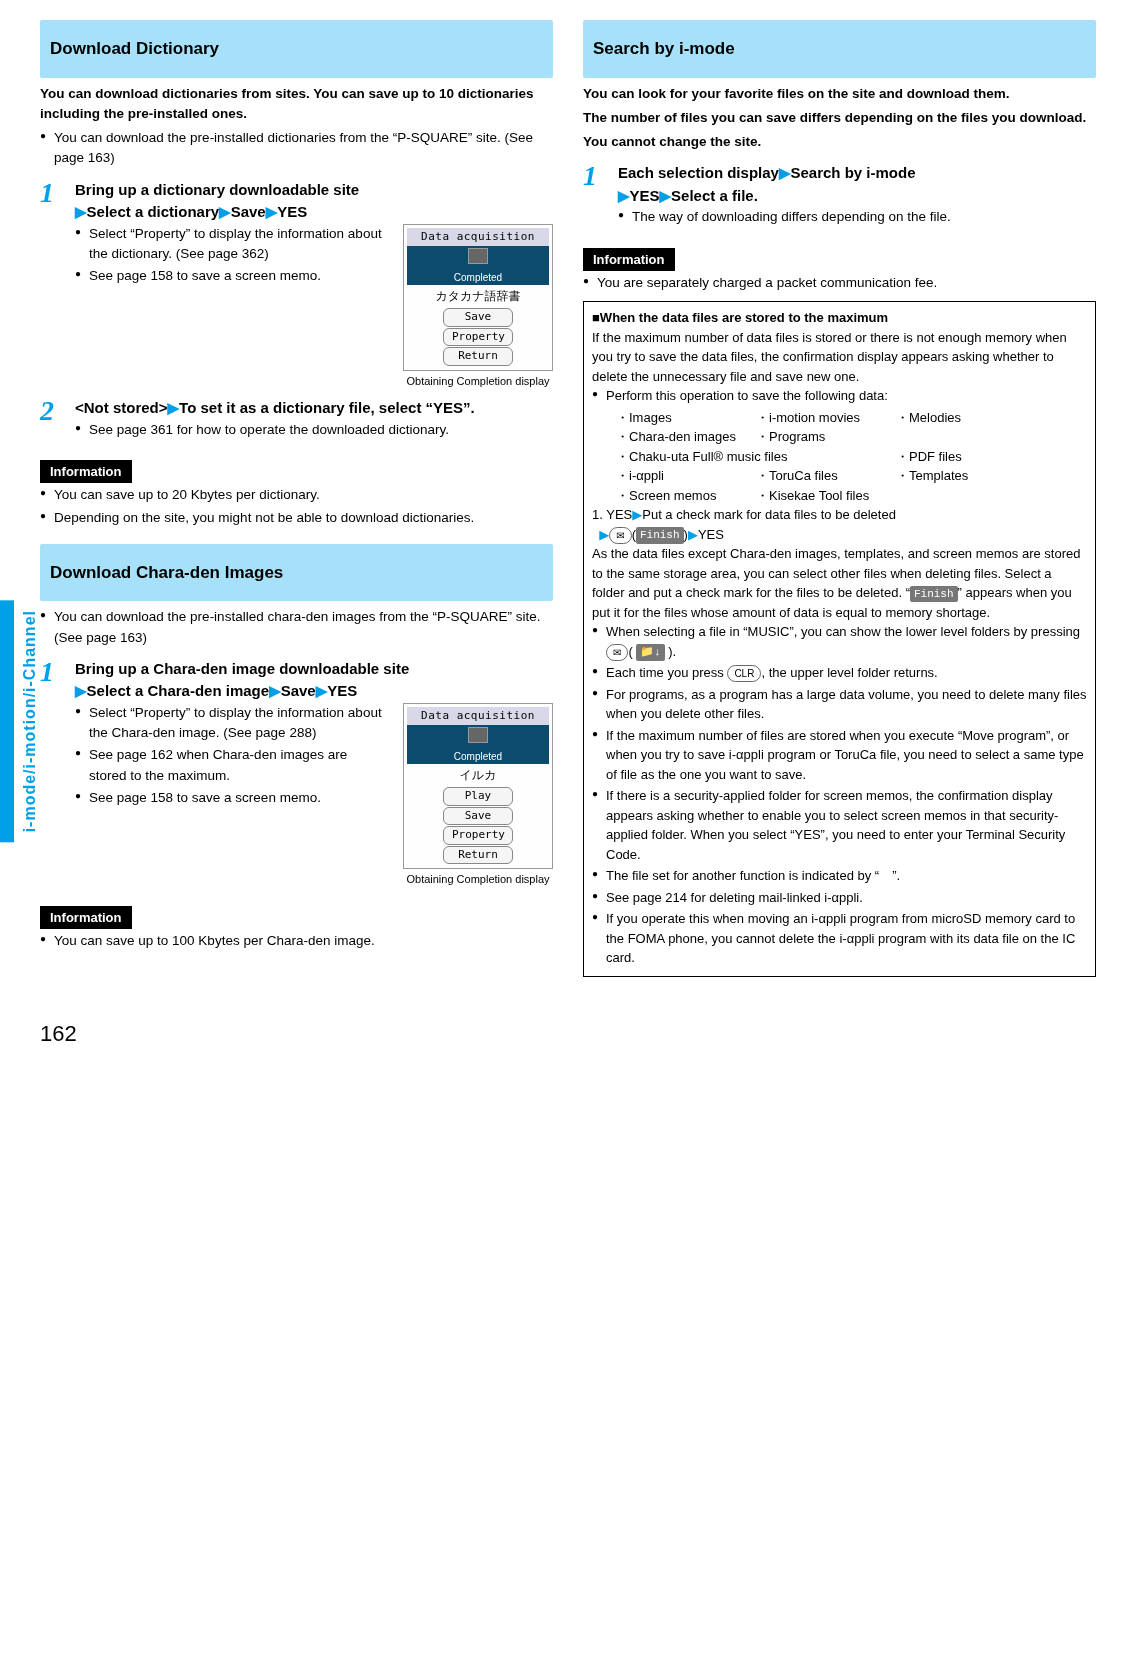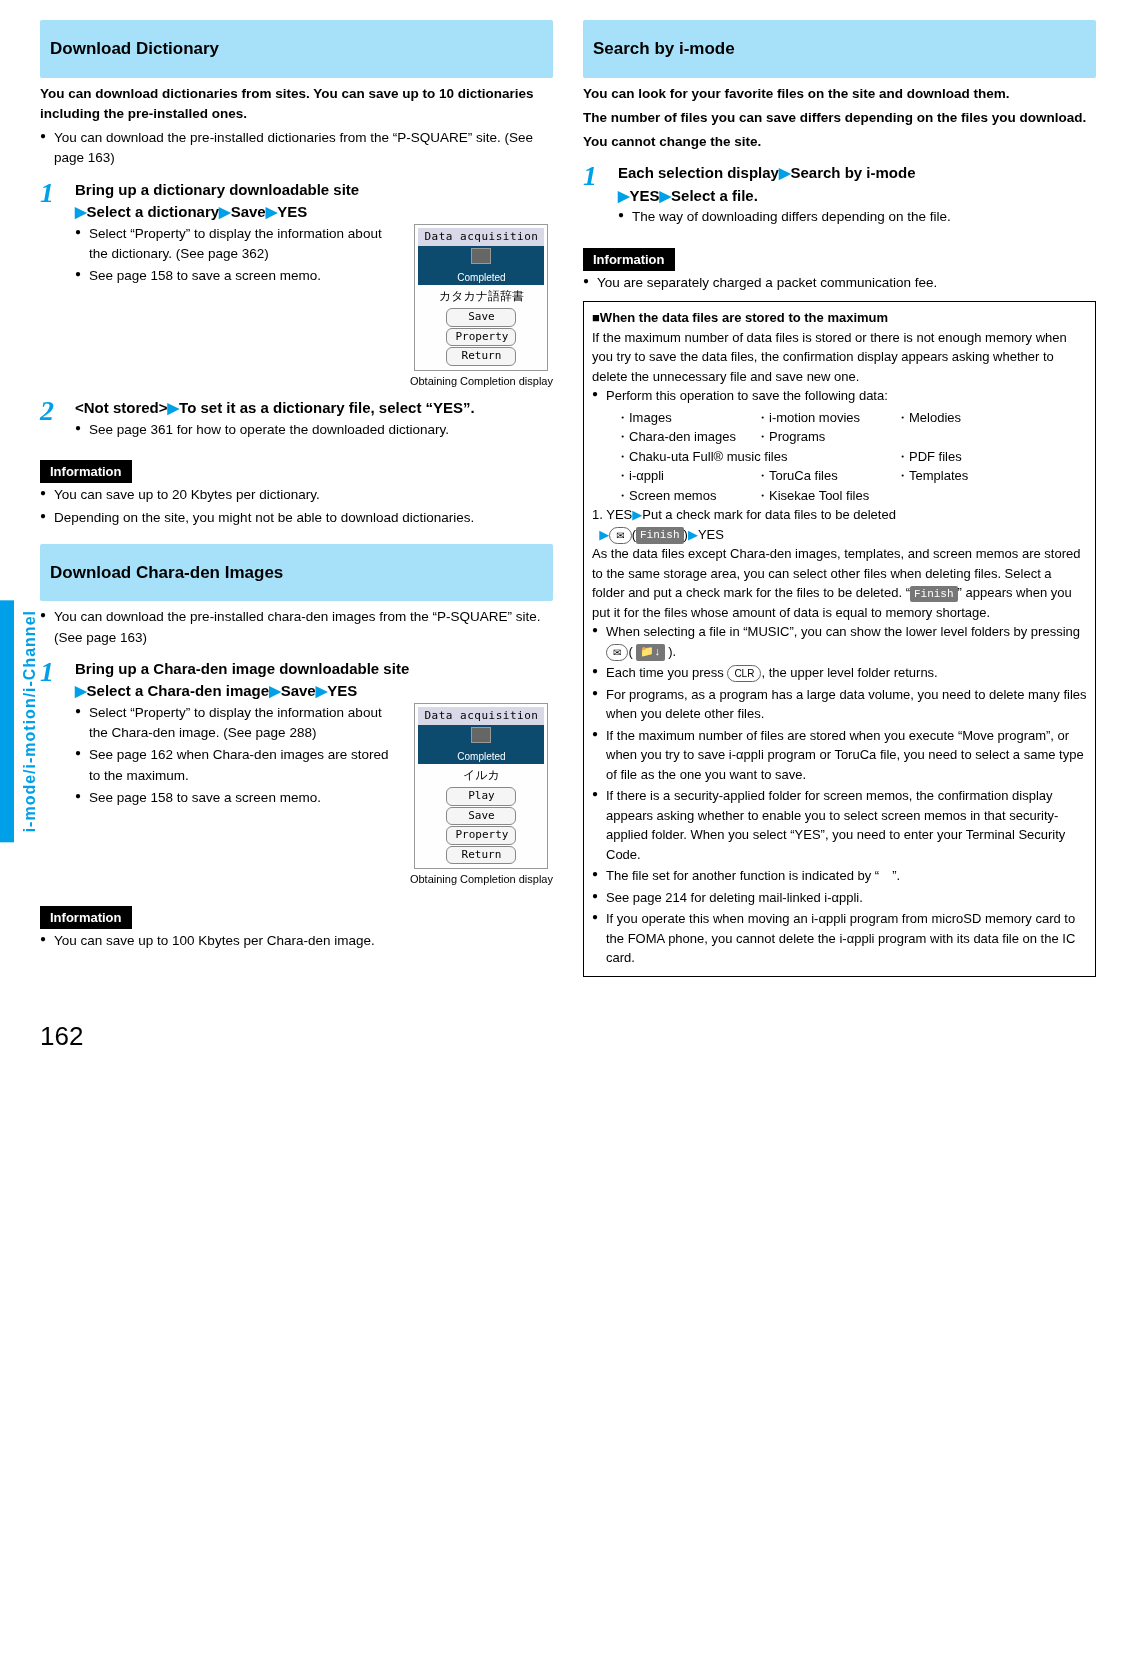--- a/index.html
+++ b/index.html
@@ -11,31 +11,31 @@
   .bullet-line { padding-left: 14px; position: relative; margin-bottom: 2px; }
   .bullet-line::before { content: "●"; position: absolute; left: 0; top: 0; font-size: 10px; }
   .step { display: flex; margin-bottom: 8px; gap: 10px; }
   .step-num { color: #00a0e9; font-weight: bold; font-size: 28px; line-height: 1; min-width: 25px; font-style: italic; font-family: Georgia, serif; }
   .step-body { flex: 1; }
   .step-title { font-weight: bold; font-size: 15px; }
   .tri { color: #00a0e9; display: inline; }
   .step-row { display: flex; gap: 18px; }
   .step-text { flex: 1; }
   .screenshot { text-align: center; font-size: 11px; }
-  .screenshot-box { border: 1px solid #999; width: 134px; padding: 3px; background: #fefefe; display: inline-block; margin-bottom: 2px; }
+  .screenshot-box { border: 1px solid #999; width: 150px; padding: 3px; background: #fefefe; display: inline-block; margin-bottom: 2px; }
   .screenshot-title { background: #d8d8e8; font-family: monospace; font-size: 11px; letter-spacing: 0.5px; padding: 1px; }
   .screenshot-dark { background: #0c4a6e; color: #fff; padding: 0; font-size: 10px; }
   .screenshot-jp { font-size: 12px; padding: 2px; }
   .ui-btn { border: 1px solid #888; border-radius: 6px; padding: 0 8px; font-family: monospace; font-size: 11px; background: #f5f5f5; margin: 1px auto; display: block; width: 70px; }
   .info-tag { background: #000; color: #fff; font-weight: bold; padding: 2px 10px; display: inline-block; margin-top: 10px; margin-bottom: 2px; font-size: 13px; }
   .info-box { border: 1px solid #000; padding: 6px 8px; margin-top: 8px; font-size: 13px; }
   .info-box-title { font-weight: bold; }
   .sq::before { content: "■"; }
   .sidebar-tab { position: absolute; left: 0; top: 600px; writing-mode: vertical-rl; transform: rotate(180deg); color: #00a0e9; font-weight: bold; font-size: 16px; padding: 10px 4px; border-right: 14px solid #00a0e9; letter-spacing: 1px; }
-  .page-num { font-size: 26px; margin-top: 40px; }
+  .page-num { font-size: 22px; margin-top: 40px; }
   .key-btn { display: inline-block; border: 1px solid #666; border-radius: 10px; padding: 0 6px; font-size: 10px; background: #fff; vertical-align: middle; }
   .finish-btn { display: inline-block; background: #777; color: #fff; padding: 0 4px; font-size: 11px; font-family: Liberation Mono, monospace; border-radius: 2px; vertical-align: middle; }
   .data-list { padding-left: 24px; }
   .data-row { display: flex; }
   .data-cell { min-width: 140px; }
   .completed-icon { display:inline-block; width:20px; height:16px; background:#666; border:1px solid #999; margin:2px; }
 </style>
 </head>
 <body>
 

